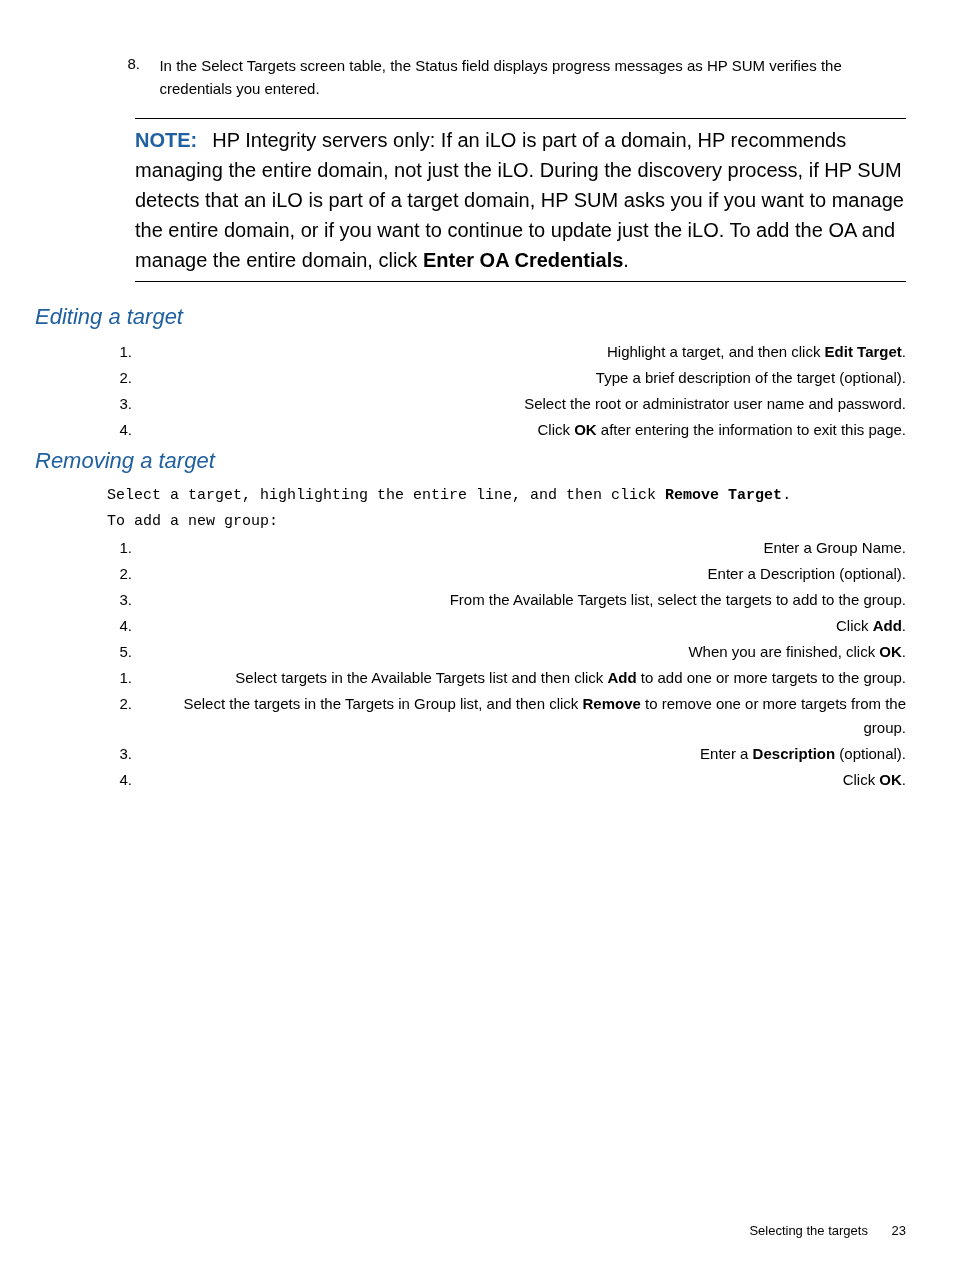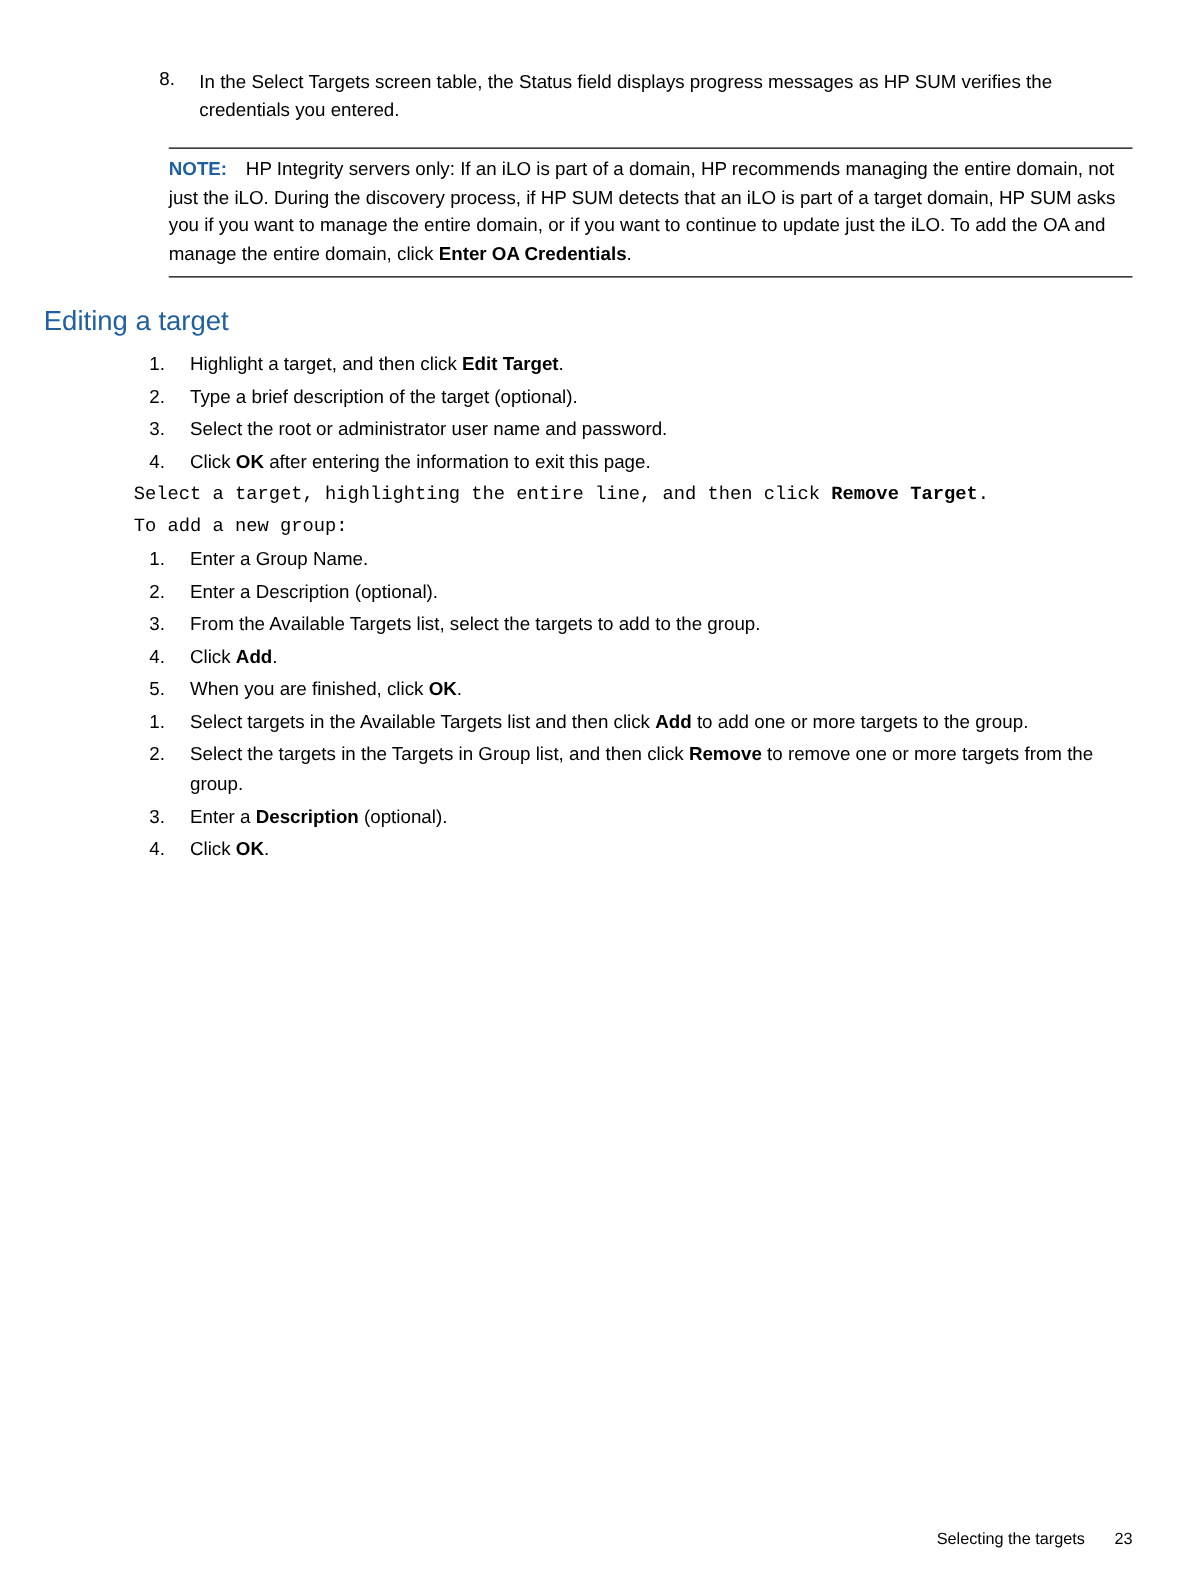--- a/index.html
+++ b/index.html
@@ -39,43 +39,45 @@
     }
     .note-box {
       margin-left: 100px;
       margin-right: 0;
       border-top: 1px solid #000;
       border-bottom: 1px solid #000;
       padding: 6px 0;
       margin-bottom: 22px;
     }
     .note-text {
-      font-size: 15px;
+      font-size: 20px;
       line-height: 1.5;
     }
     .note-label {
       color: #2060a0;
       font-weight: bold;
       margin-right: 15px;
     }
     h2 {
       color: #2060a0;
       font-weight: normal;
       font-size: 22px;
       margin-bottom: 10px;
       margin-top: 6px;
+      font-style: italic;
     }
     .section-body {
       margin-left: 72px;
       font-size: 15px;
       line-height: 1.6;
     }
     ol.steps {
       list-style: none;
       counter-reset: item;
+      text-align: right;
     }
     ol.steps li {
       counter-increment: item;
       position: relative;
       padding-left: 45px;
       margin-bottom: 2px;
     }
     ol.steps li::before {
       content: counter(item) ".";
       position: absolute;
@@ -118,20 +120,21 @@
   <h2>Editing a target</h2>
   <div class="section-body">
     <ol class="steps">
       <li><span>Highlight a target, and then click </span><span class="bold">Edit Target</span><span>.</span></li>
       <li><span>Type a brief description of the target (optional).</span><span class="bold"></span><span></span></li>
       <li><span>Select the root or administrator user name and password.</span><span class="bold"></span><span></span></li>
       <li><span>Click </span><span class="bold">OK</span><span> after entering the information to exit this page.</span></li>
     </ol>
   </div>
 
+  <h2>Removing a target</h2>
   <div class="section-body">
     <div class="para">
       <span>Select a target, highlighting the entire line, and then click </span><span class="bold">Remove Target</span><span>.</span>
     </div>
   </div>
 
   <div class="section-body">
     <div class="para">To add a new group:</div>
     <ol class="steps">
       <li><span>Enter a Group Name.</span><span class="bold"></span><span></span></li>

